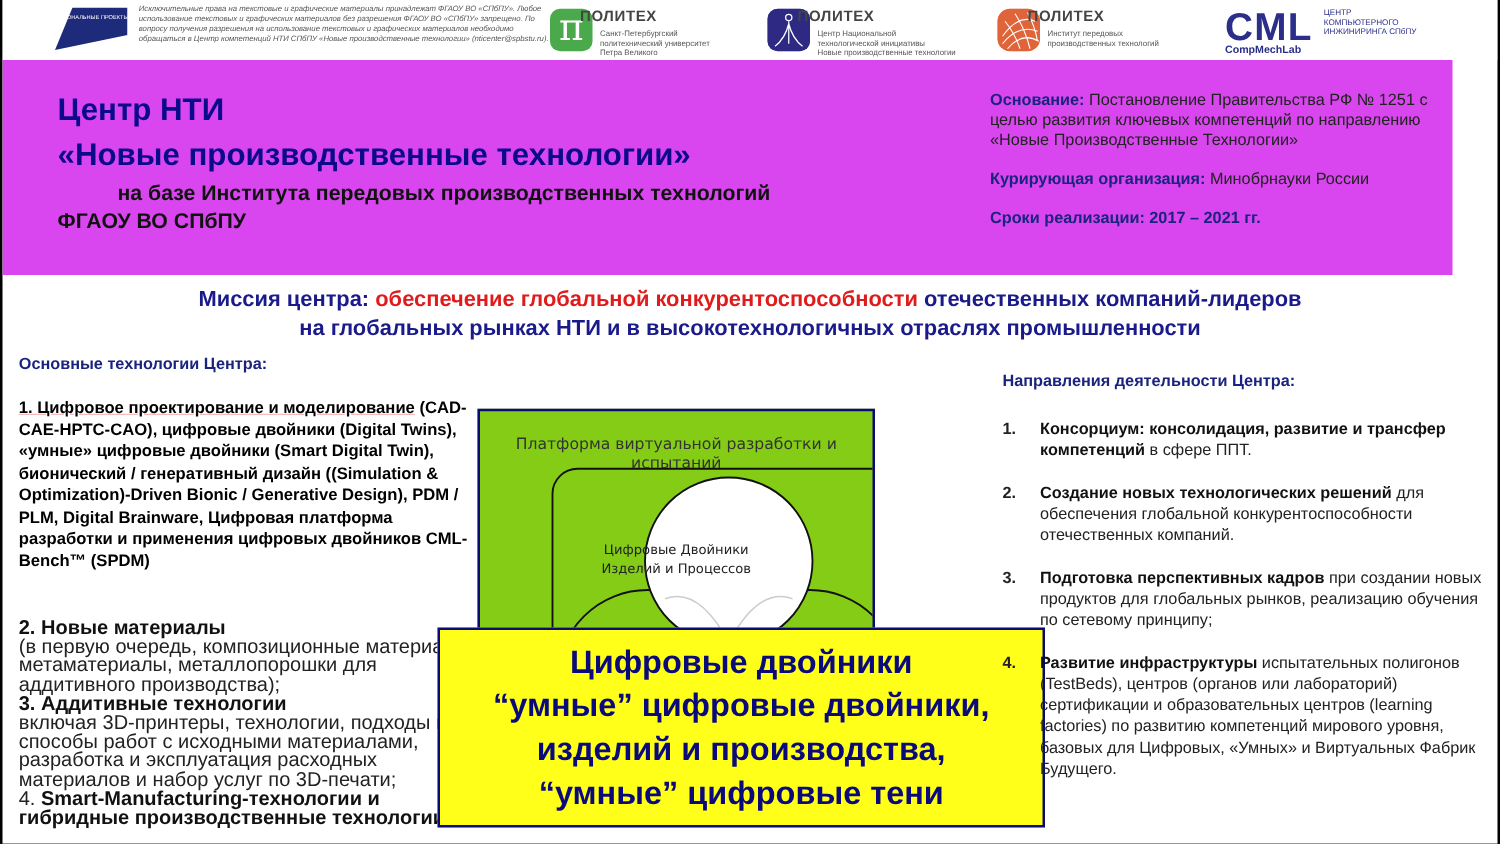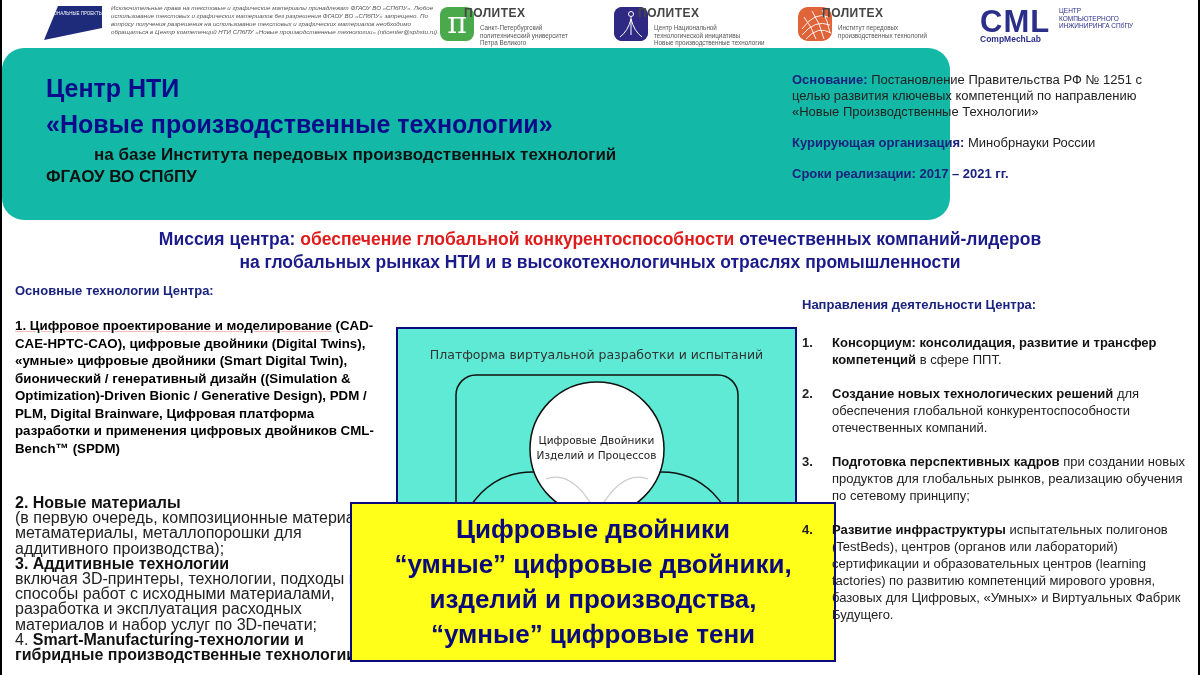--- a/index.html
+++ b/index.html
@@ -20,21 +20,21 @@
   .org2 { left: 612px; width: 170px; }
   .org2 .mark { background: #2e2a84; }
   .org3 { left: 796px; width: 170px; }
   .org3 .mark { background: #e0643a; border-radius: 10px; }
   .cml { position: absolute; left: 978px; top: 4px; width: 210px; height: 42px; }
   .cml .big { position: absolute; left: 0; top: 0; font-size: 31px; font-weight: bold; color: #2b2f8a; letter-spacing: 1px; }
   .cml .small { position: absolute; left: 0; top: 30px; font-size: 8.5px; font-weight: bold; color: #2b2f8a; }
   .cml .desc { position: absolute; left: 79px; top: 3px; font-size: 6.5px; line-height: 7.5px; color: #2b2f8a; }
 
   
-  .hero { position: absolute; left: 0; top: 48px; width: 948px; height: 172px; background: #14b8a6; border-radius: 22px; }
+  .hero { position: absolute; left: 0; top: 48px; width: 1160px; height: 172px; background: #d946ef; }
   .title1 { position: absolute; left: 44px; top: 26px; font-size: 25px; font-weight: bold; color: #0a0a8a; }
   .title2 { position: absolute; left: 44px; top: 62px; font-size: 25px; font-weight: bold; color: #0a0a8a; }
   .title3 { position: absolute; left: 44px; top: 97px; font-size: 17px; font-weight: bold; color: #111; margin-left: 48px; }
   .title4 { position: absolute; left: 44px; top: 119px; font-size: 17px; font-weight: bold; color: #111; }
   .info { position: absolute; left: 790px; top: 24px; width: 390px; font-size: 13px; line-height: 16px; color: #222; }
   .info .lbl { color: #1a237e; font-weight: bold; }
   .info p { margin-bottom: 15px; }
 
   
   .mission { position: absolute; left: 0; top: 228px; width: 1196px; text-align: center; font-size: 17.5px; line-height: 23px; font-weight: bold; color: #1a1a8a; }
@@ -42,21 +42,21 @@
 
   
   .left { position: absolute; left: 13px; top: 283px; width: 375px; }
   .sec-head { font-size: 13px; font-weight: bold; color: #1a237e; }
   .tech1 { margin-top: 19px; font-size: 13.3px; line-height: 17.5px; font-weight: bold; color: #000000; }
   .tech1 .first { text-decoration: underline; text-decoration-color: rgba(224,27,27,0.3); }
   .tech-rest { margin-top: 38px; font-size: 16px; line-height: 15.2px; color: #222; }
   .tech-rest b { color: #111; }
 
   
-  .diagram { position: absolute; left: 394px; top: 327px; width: 401px; height: 200px; border: 2px solid #0a0a7a; background: #5eead4; overflow: hidden; }
+  .diagram { position: absolute; left: 380px; top: 327px; width: 318px; height: 200px; border: 2px solid #0a0a7a; background: #84cc16; overflow: hidden; }
   .diagram .dtitle { position: absolute; left: 0; top: 18px; width: 100%; text-align: center; font-size: 12.5px; color: #333; font-family: "DejaVu Sans", sans-serif; }
   .diagram svg { position: absolute; left: 0; top: 0; }
   .diagram .ctext { position: absolute; left: 0; top: 104px; width: 100%; text-align: center; font-size: 10.5px; line-height: 15px; color: #222; font-family: "DejaVu Sans", sans-serif; }
 
   
   .callout { position: absolute; left: 348px; top: 502px; width: 486px; height: 160px; background: #ffff1a; border: 2px solid #0a0a7a; text-align: center; font-size: 26px; line-height: 35px; font-weight: bold; color: #0a0a7a; padding-top: 8px; }
 
   
   .right { position: absolute; left: 800px; top: 283px; width: 390px; margin-top: 14px; }
   .dirs { margin-top: 22px; font-size: 13px; line-height: 17px; color: #222; list-style: none; }

